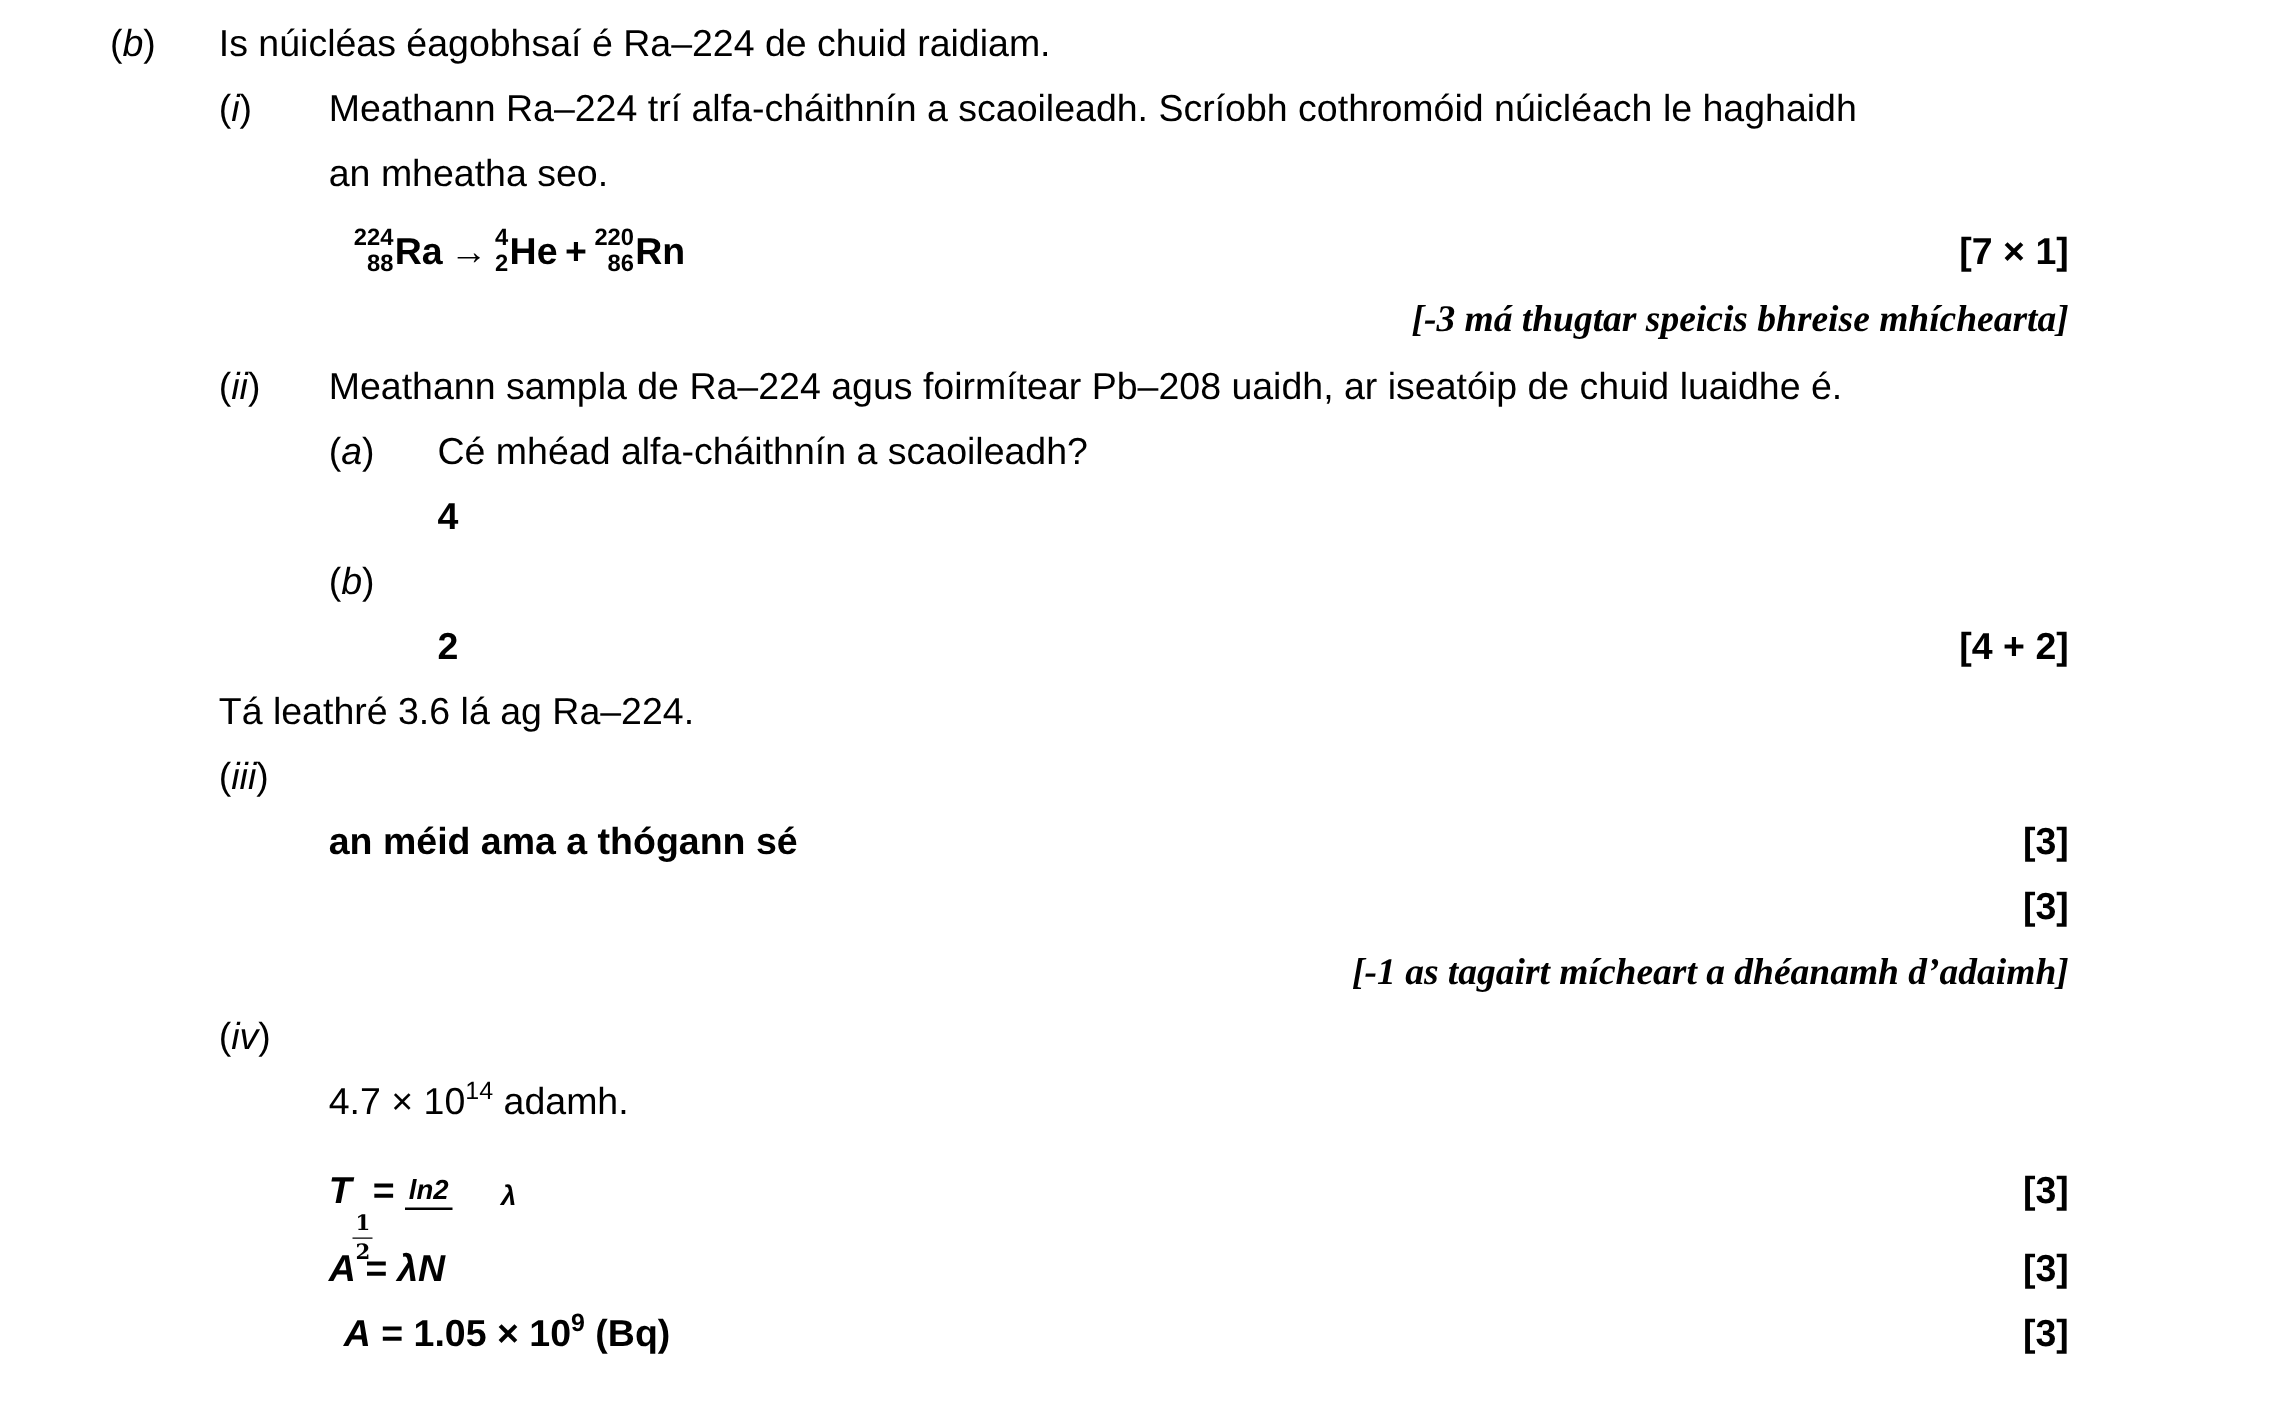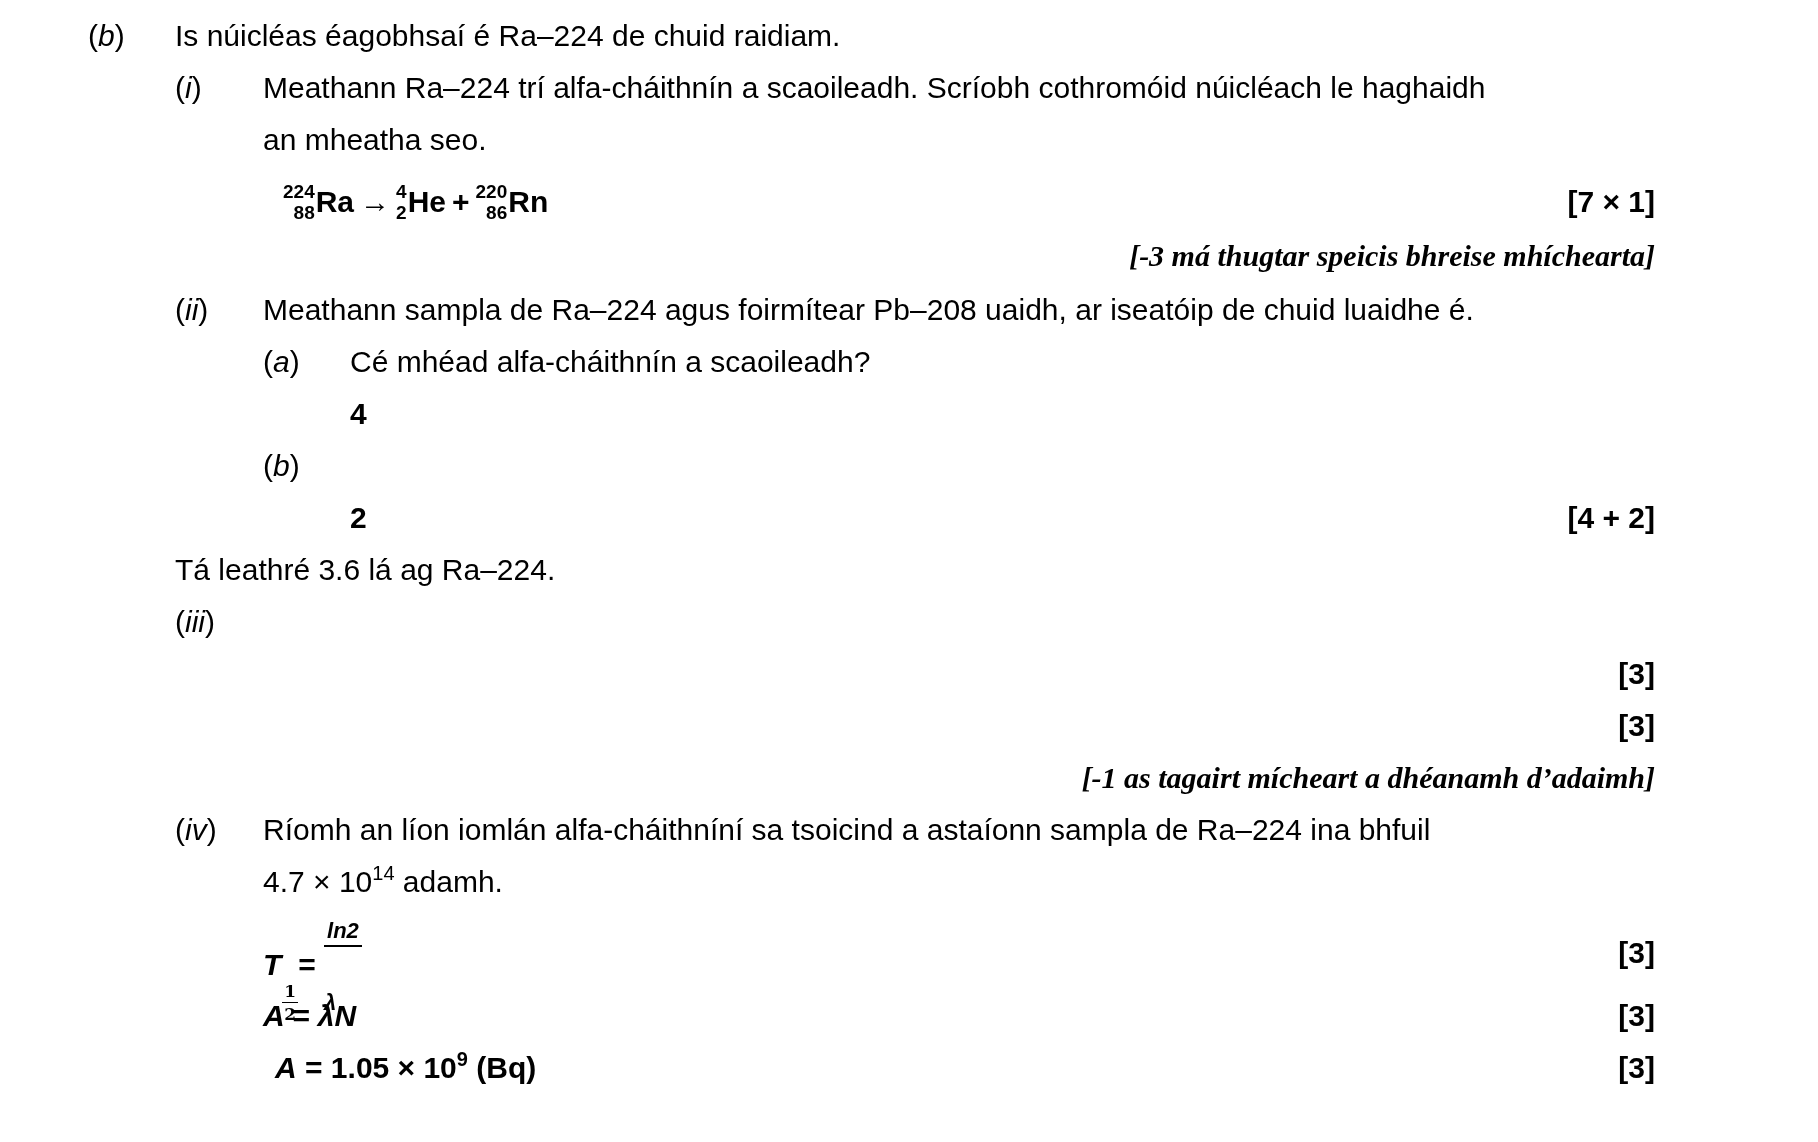--- a/index.html
+++ b/index.html
@@ -29,21 +29,21 @@
   .iso .stack {
     display: inline-flex; flex-direction: column; align-items: flex-end;
     vertical-align: middle; line-height: 1; font-size: 19px; margin-right: 1px;
     position: relative; top: -2px;
   }
   .iso .stack span { display: block; height: 21px; line-height: 21px; }
   .eqn { font-weight: bold; display: inline-flex; align-items: center; gap: 6px; margin-left: 20px; }
 
   
   .frac {
-    display: inline-flex; flex-direction: column; align-items: flex-start;
+    display: inline-flex; flex-direction: row; align-items: flex-end;
     vertical-align: middle; font-size: 22px; line-height: 1; gap: 39px;
   }
   .frac .num { padding: 0 3px 3px; border-bottom: 2px solid #000; font-style: italic; font-weight: bold; }
   .frac .den { padding-top: 6px; font-style: italic; font-weight: bold; }
   .sub-frac {
     display: inline-flex; flex-direction: column; align-items: center;
     vertical-align: -22px; font-size: 17px; line-height: 1; font-weight: bold;
     font-family: "DejaVu Serif", serif; margin-left: 1px;
   }
   .sub-frac .n { padding: 0 2px 2px; border-bottom: 1.5px solid #000; }
@@ -116,32 +116,32 @@
 </div>
 
 <div class="line" style="top:544px;">
   <span class="txt" style="left:175px;">Tá leathré 3.6 lá ag Ra–224.</span>
 </div>
 
 <div class="line" style="top:596px;">
   <span class="lbl" style="left:175px;">(<i>iii</i>)</span>
 </div>
 <div class="line" style="top:648px;">
+  <span class="txt b" style="left:263px;">an méid ama a thógann sé</span>
   <span class="mark">[3]</span>
 </div>
 <div class="line" style="top:700px;">
   <span class="mark">[3]</span>
 </div>
 <div class="line" style="top:752px;">
   <span class="note">[-1 as tagairt mícheart a dhéanamh d’adaimh]</span>
 </div>
 
 <div class="line" style="top:804px;">
   <span class="lbl" style="left:175px;">(<i>iv</i>)</span>
-  <span class="txt" style="left:263px;">Ríomh an líon iomlán alfa-cháithníní sa tsoicind a astaíonn sampla de Ra–224 ina bhfuil</span>
 </div>
 <div class="line" style="top:856px;">
   <span class="txt" style="left:263px;"><span>4.7 × 10</span><sup>14</sup><span> adamh.</span></span>
 </div>
 <div class="line" style="top:920px; height:66px; line-height:66px;">
   <span class="txt" style="left:263px;">
     <span class="b i">T</span><span class="sub-frac">
         <span class="n">1</span>
         <span class="d">2</span>
       </span><span class="b">=</span>

